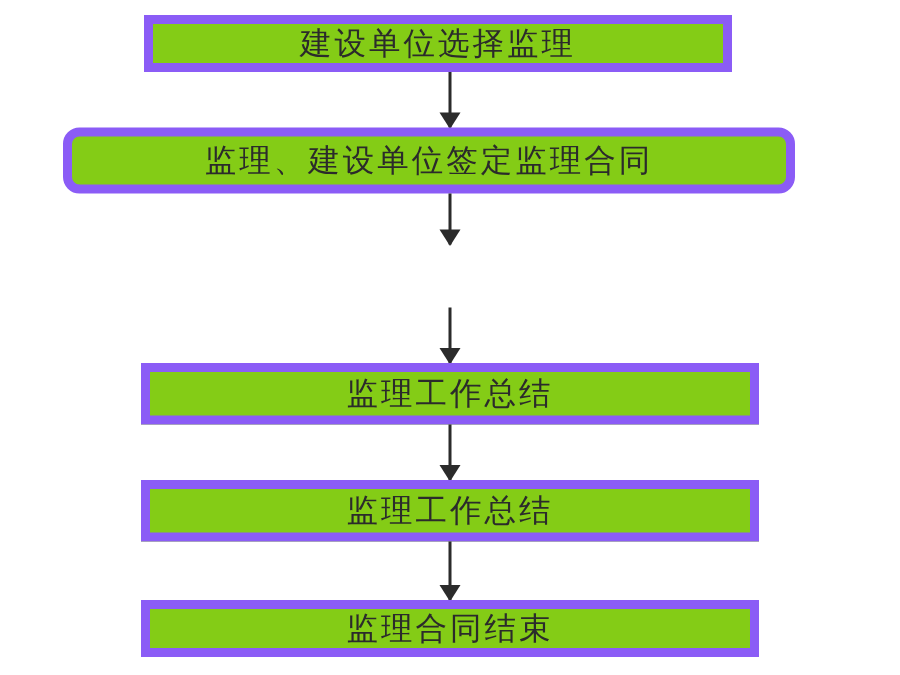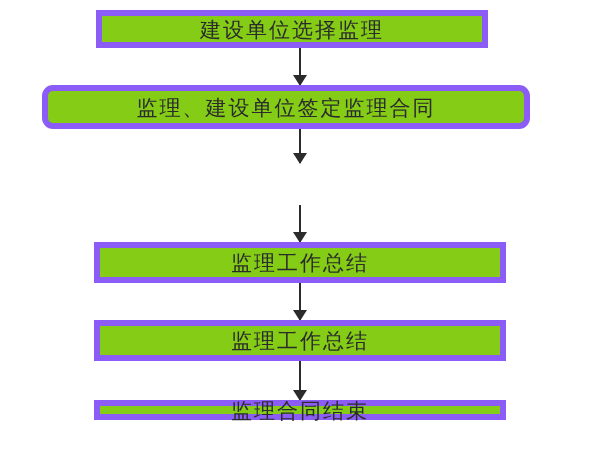--- a/index.html
+++ b/index.html
@@ -41,21 +41,21 @@
     white-space: nowrap;
     font-weight: 400;
   }
 
   
   .node-1 { left: 96px;  top: 10px;  width: 392px; height: 38px; }
   .node-2 { left: 42px;  top: 85px;  width: 488px; height: 44px; border-radius: 11px; }
   .node-3 { left: 94px;  top: 163px; width: 412px; height: 42px; }
   .node-4 { left: 94px;  top: 242px; width: 412px; height: 41px; }
   .node-5 { left: 94px;  top: 320px; width: 412px; height: 41px; justify-content: center; }
-  .node-6 { left: 94px;  top: 400px; width: 412px; height: 20px; }
+  .node-6 { left: 94px;  top: 400px; width: 412px; height: 38px; }
 
   
   .connector {
     position: absolute;
     left: 299px;
     width: 2px;
     background: #2b2b2b;
   }
   .connector::after {
     content: "";

